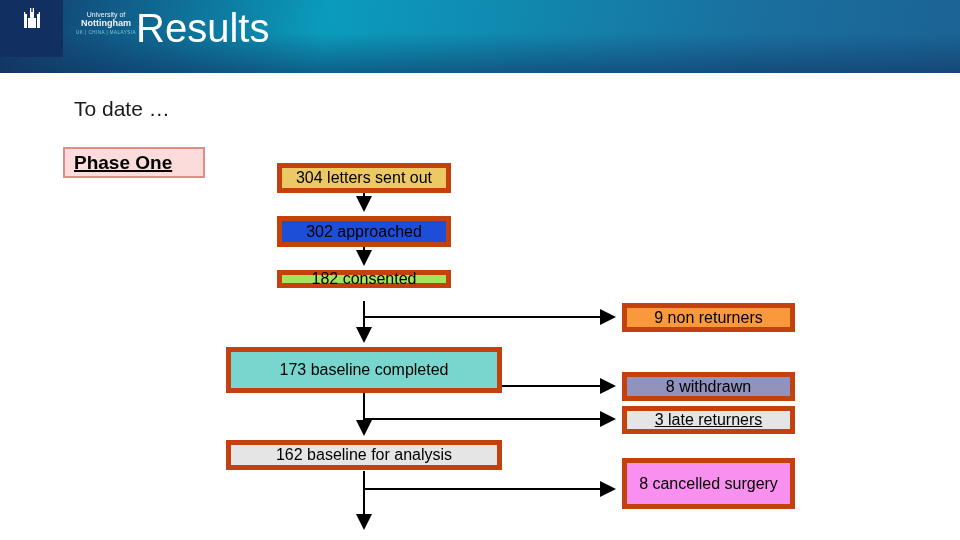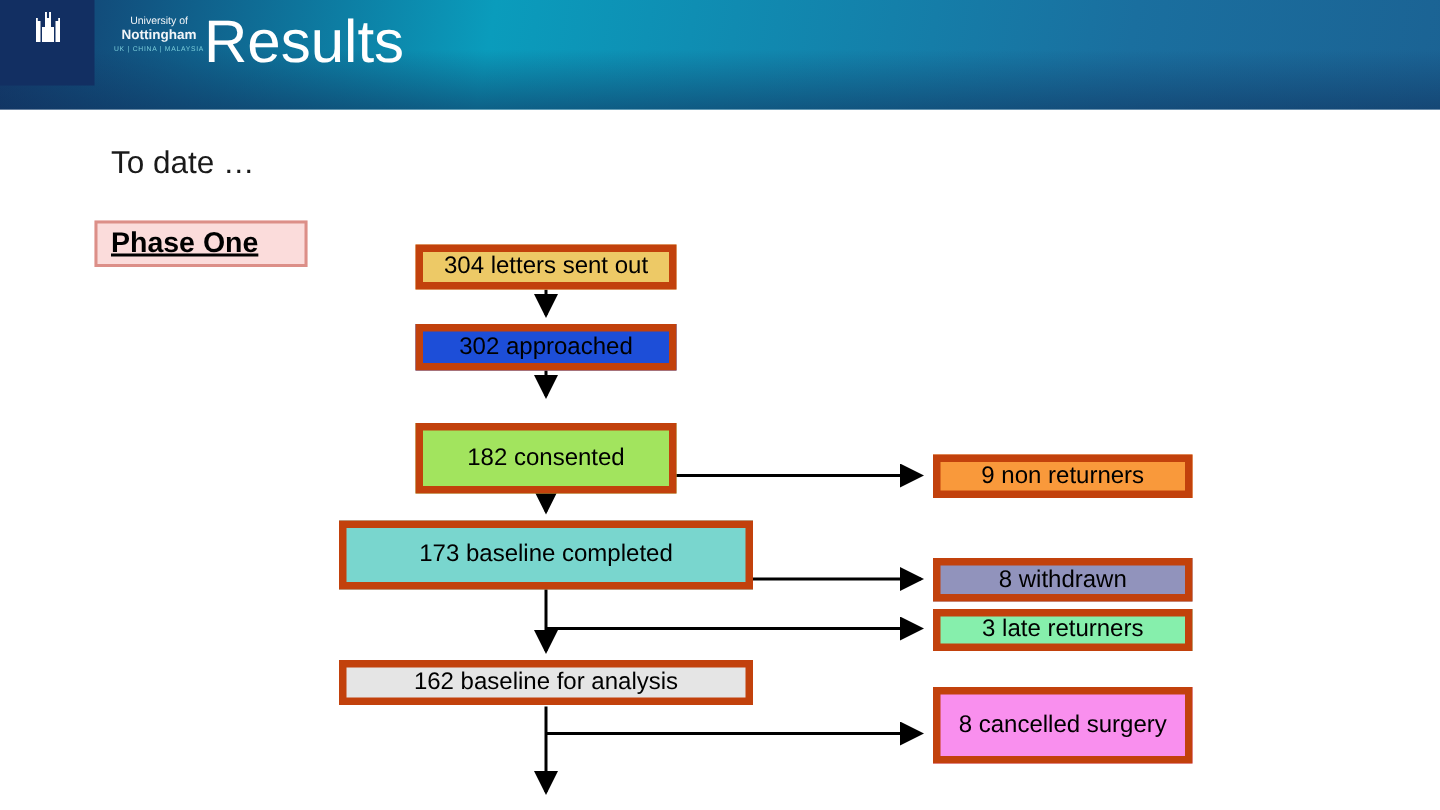--- a/index.html
+++ b/index.html
@@ -54,21 +54,21 @@
   .node {
     position: absolute; box-sizing: border-box;
     border: 5px solid #c2410c;
     display: flex; flex-direction: column;
     align-items: center; justify-content: center;
     font-size: 16px; color: #000; text-align: center;
     line-height: 1.35;
   }
   .pos-letters            { left: 277px; top: 163px; width: 174px; height: 30px; }
   .pos-approached         { left: 277px; top: 216px; width: 174px; height: 31px; }
-  .pos-consented          { left: 277px; top: 270px; width: 174px; height: 47px; margin-top: 12px; }
+  .pos-consented          { left: 277px; top: 270px; width: 174px; height: 18px; }
   .pos-non-returners      { left: 622px; top: 303px; width: 173px; height: 29px; }
   .pos-baseline-completed { left: 226px; top: 347px; width: 276px; height: 46px; }
   .pos-withdrawn          { left: 622px; top: 372px; width: 173px; height: 29px; }
   .pos-late-returners     { left: 622px; top: 406px; width: 173px; height: 28px; }
   .pos-baseline-analysis  { left: 226px; top: 440px; width: 276px; height: 30px; }
   .pos-surgery            { left: 622px; top: 458px; width: 173px; height: 51px; }
 </style>
 </head>
 <body>
 
@@ -124,19 +124,19 @@
 <div class="node pos-approached" style="background: #1d4ed8;">302 approached</div>
 
 <div class="node pos-consented" style="background: rgb(162, 228, 94);">182 consented</div>
 
 <div class="node pos-non-returners" style="background: rgb(249, 153, 59);">9 non returners</div>
 
 <div class="node pos-baseline-completed" style="background: rgb(121, 214, 206);">173 baseline completed</div>
 
 <div class="node pos-withdrawn" style="background: rgb(145, 147, 188);">8 withdrawn</div>
 
-<div class="node pos-late-returners" style="background: #86efac;">3 late returners</div>
+<div class="node pos-late-returners" style="background: #e5e5e5; text-decoration: underline;">3 late returners</div>
 
 <div class="node pos-baseline-analysis" style="background: #e5e5e5;">162 baseline for analysis</div>
 
 <div class="node pos-surgery" style="background: rgb(249, 143, 238);">
   <span>8 cancelled surgery</span>
 </div>
 
 </body></html>

